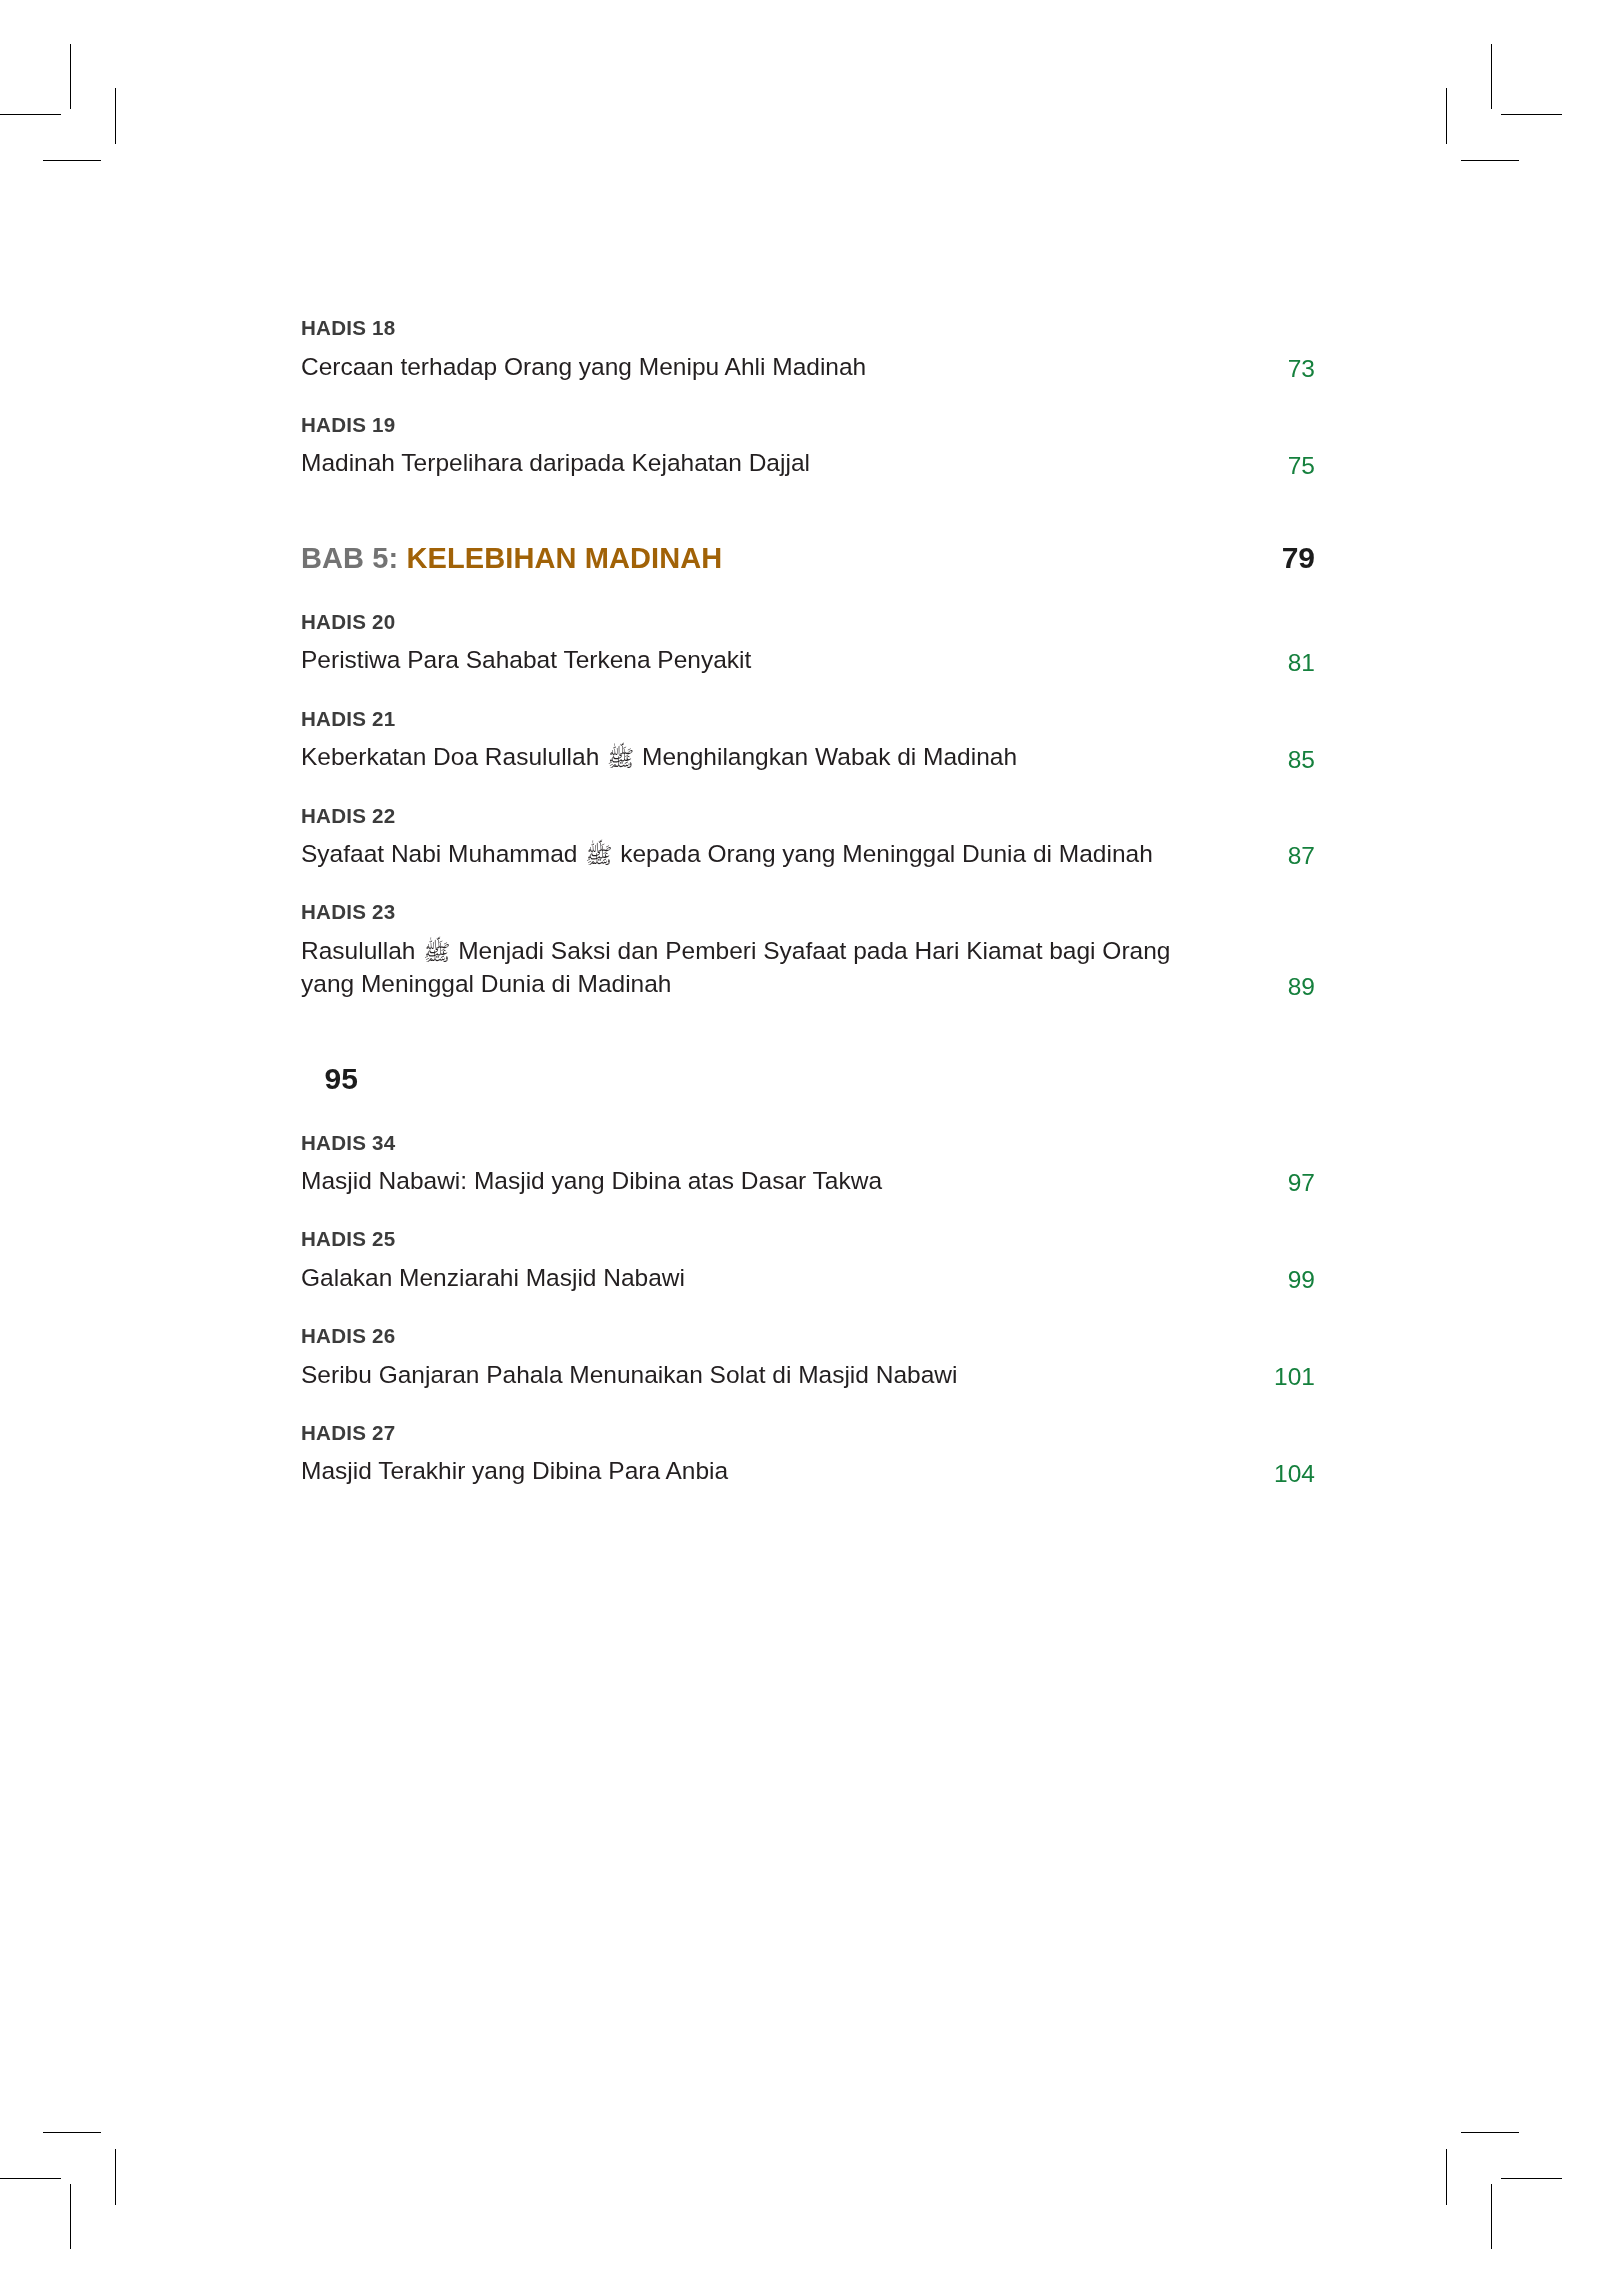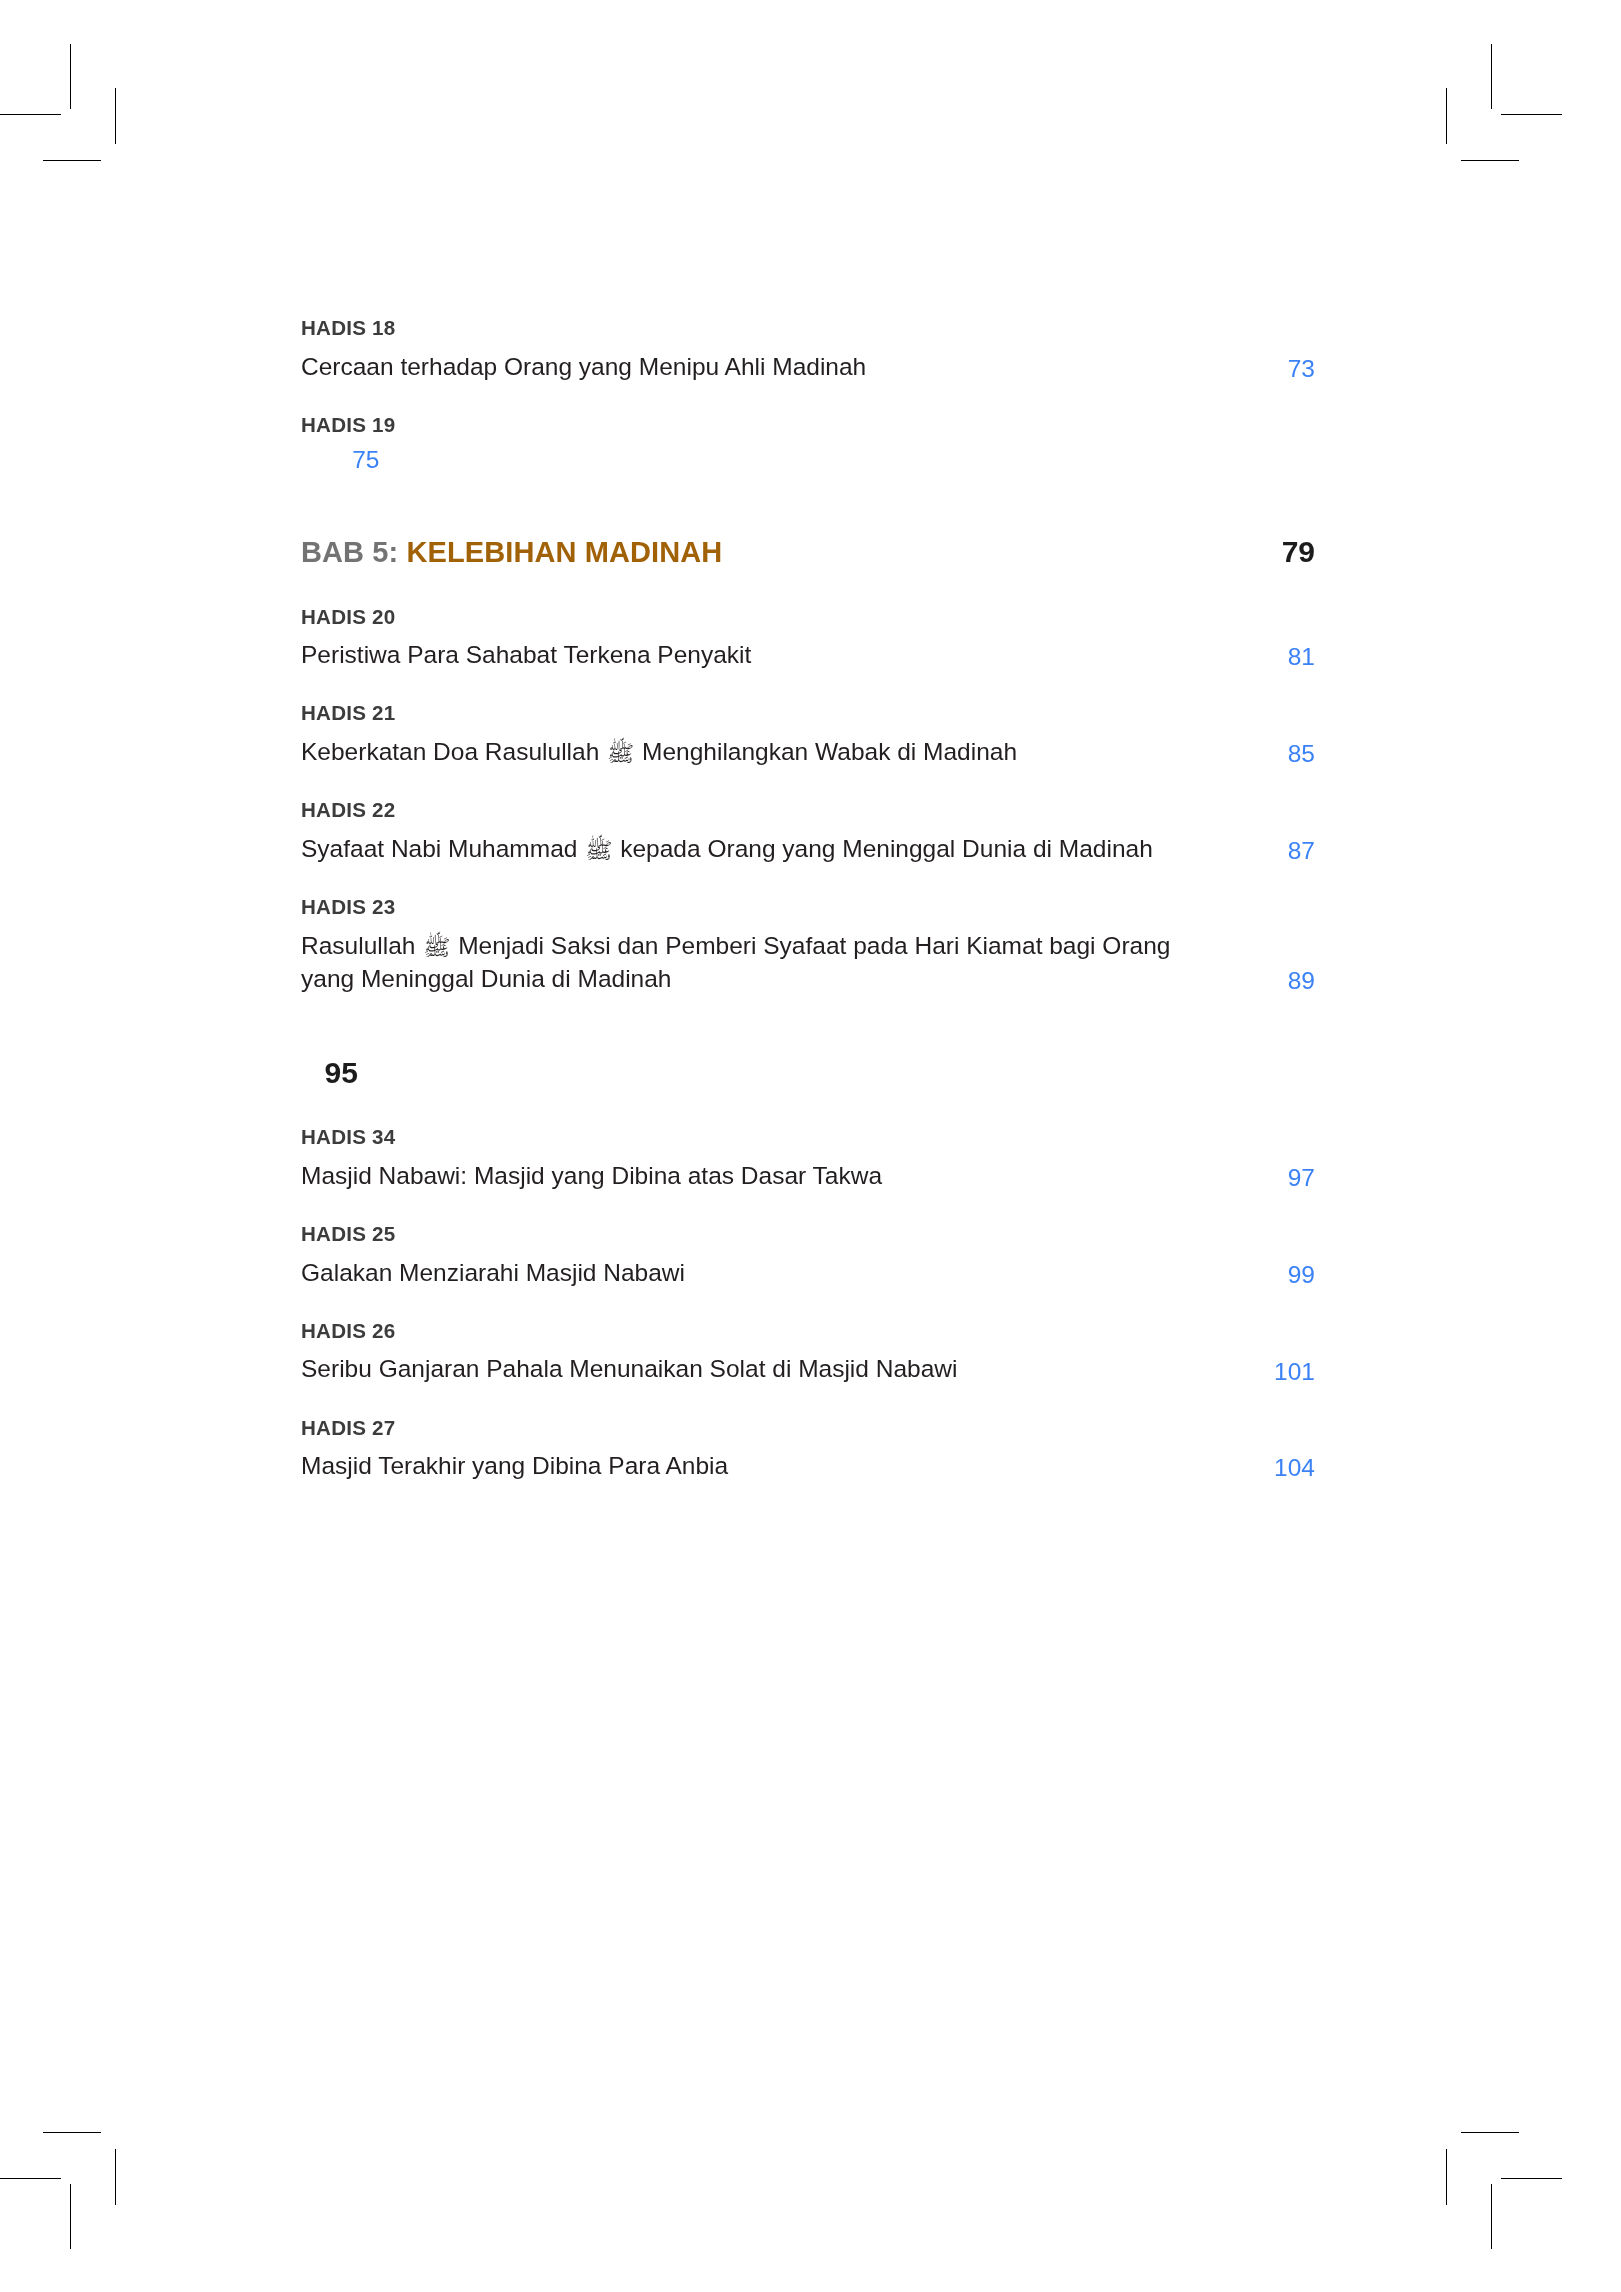--- a/index.html
+++ b/index.html
@@ -78,21 +78,21 @@
   }
   .entry-title {
     font-size: 24.5px;
     font-weight: normal;
     color: #231f20;
     line-height: 1.36;
     max-width: 882px;
   }
   .entry-page {
     font-size: 24.5px;
-    color: #3b82f6;
+    color: #15803d;
     white-space: nowrap;
     flex: 0 0 auto;
     padding-left: 25.5px;
     text-align: right;
     min-width: 53px;
   }
 
   .saw {
     font-family: "DejaVu Sans", sans-serif;
     font-size: 22.5px;
@@ -134,20 +134,21 @@
       <div class="entry">
         <div class="entry-label">HADIS 18</div>
         <div class="entry-row">
           <div class="entry-title"><span>Cercaan terhadap Orang yang Menipu Ahli Madinah</span></div>
           <div class="entry-page">73</div>
         </div>
       </div>
       <div class="entry">
         <div class="entry-label">HADIS 19</div>
         <div class="entry-row">
+          <div class="entry-title"><span>Madinah Terpelihara daripada Kejahatan Dajjal</span></div>
           <div class="entry-page">75</div>
         </div>
       </div>
       <div class="bab-row">
         <div class="bab-title"><span class="bab-prefix">BAB 5:</span> <span class="bab-name">KELEBIHAN MADINAH</span></div>
         <div class="bab-page">79</div>
       </div>
       <div class="entry">
         <div class="entry-label">HADIS 20</div>
         <div class="entry-row">

